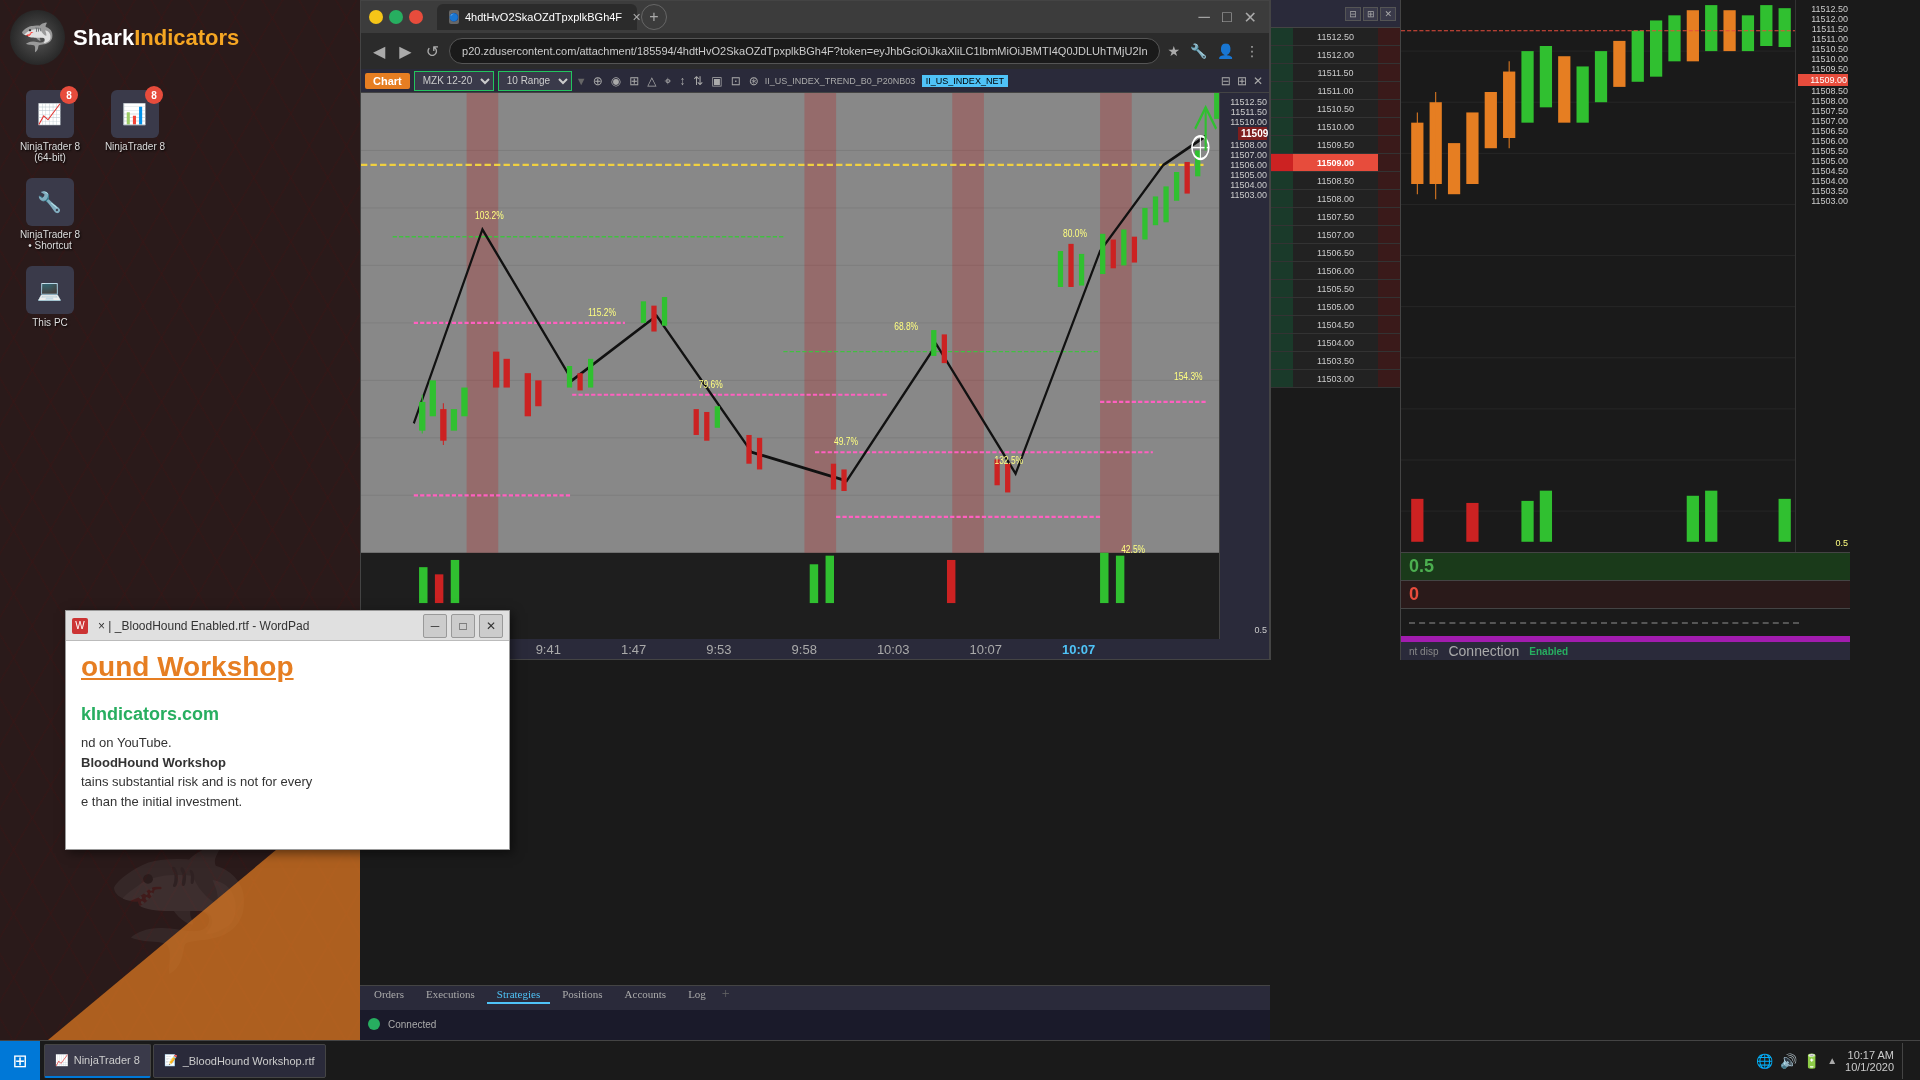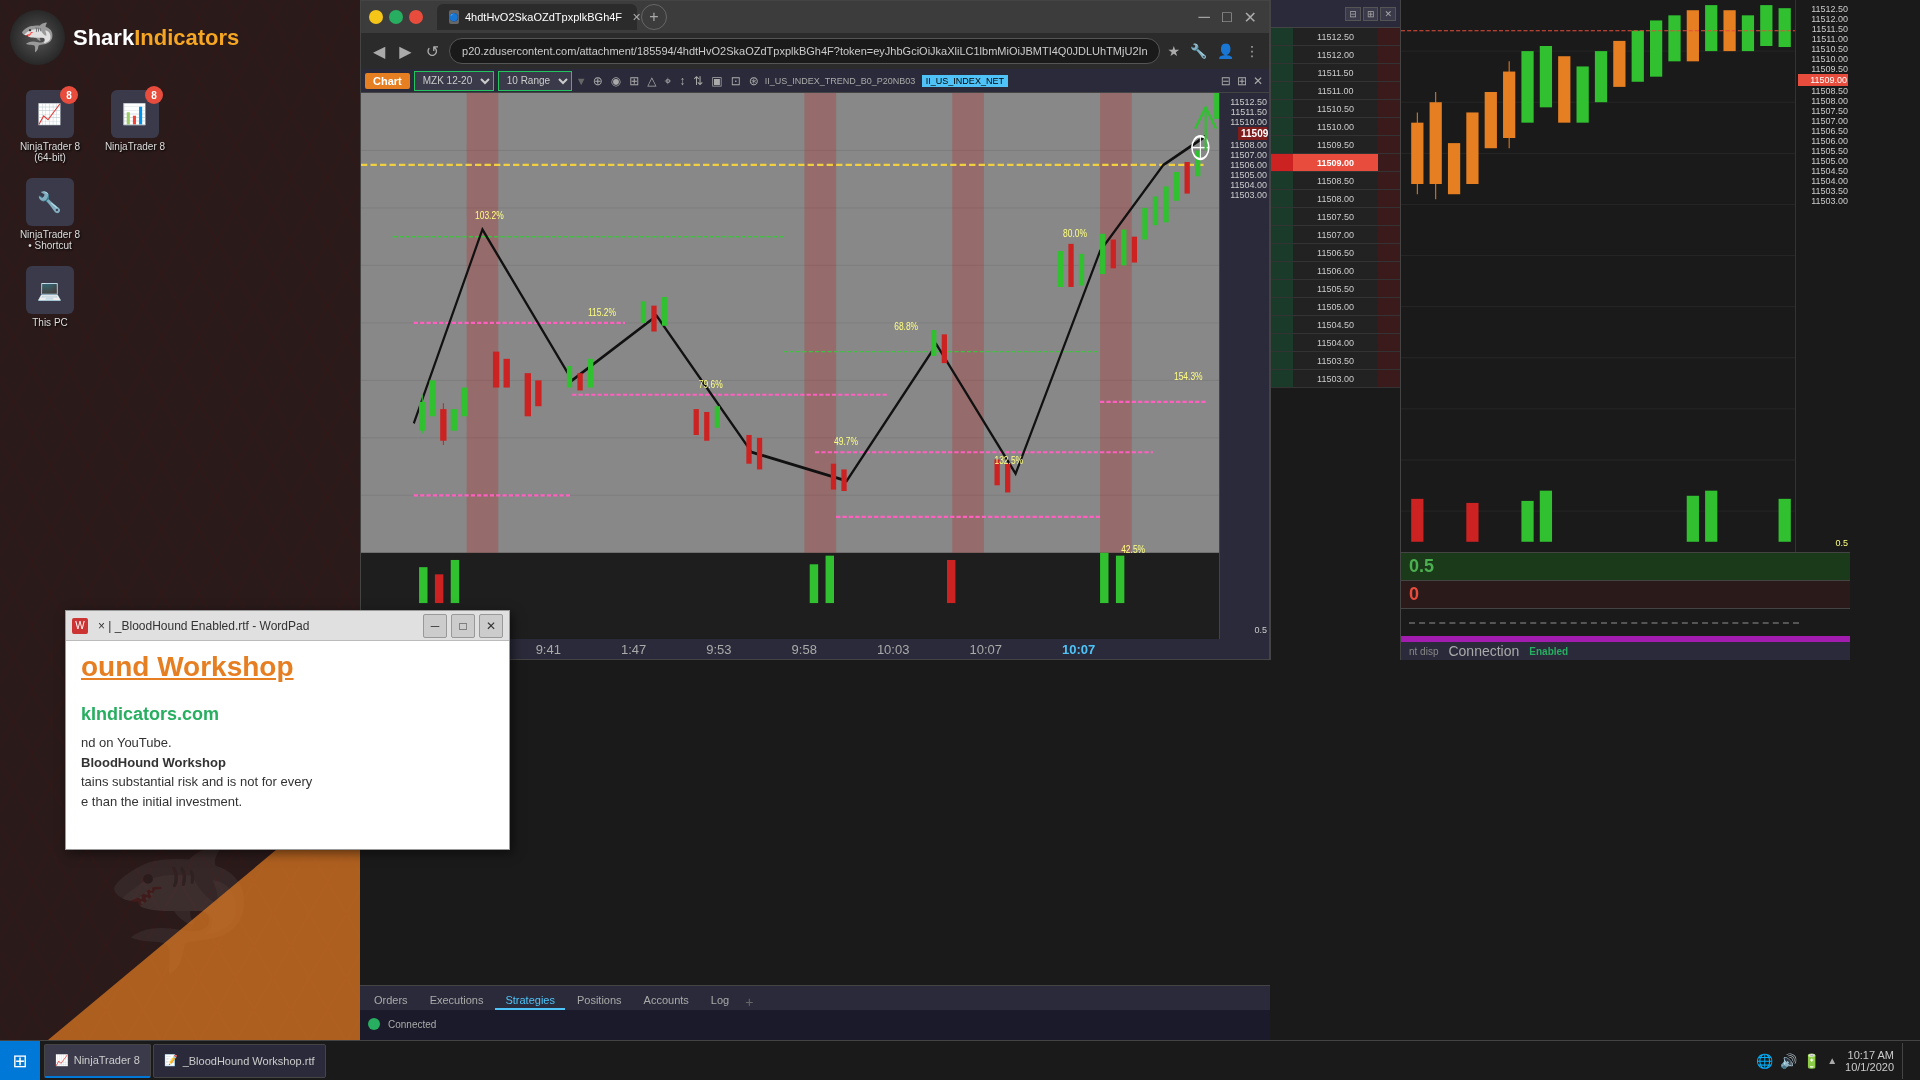--- a/index.html
+++ b/index.html
@@ -558,24 +558,25 @@
       height: 55px;
       background: #1a1a2a;
       border-top: 1px solid #444;
       display: flex;
       flex-direction: column;
     }
 
     .nt-tabs {
       display: flex;
       height: 24px;
-      align-items: flex-end;
+      align-items: flex-start;
       background: #2a2a3a;
       padding: 0 4px;
       gap: 2px;
+      font-family: Liberation Serif, serif;
     }
 
     .nt-tab {
       padding: 2px 10px;
       font-size: 11px;
       color: #aaa;
       cursor: pointer;
       border-bottom: 2px solid transparent;
     }
 

